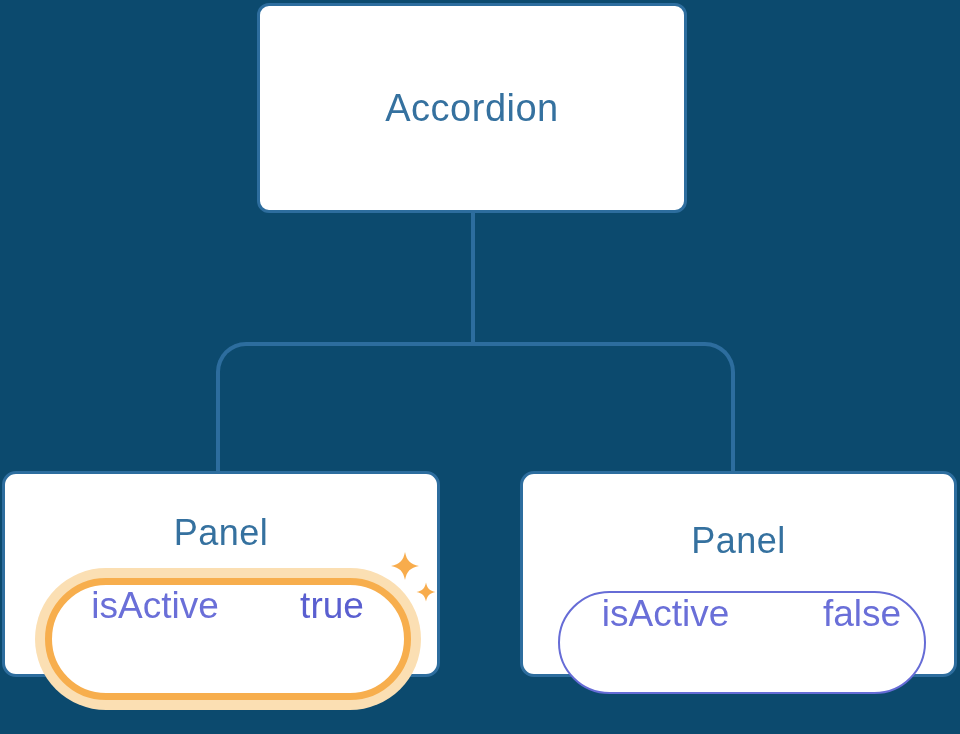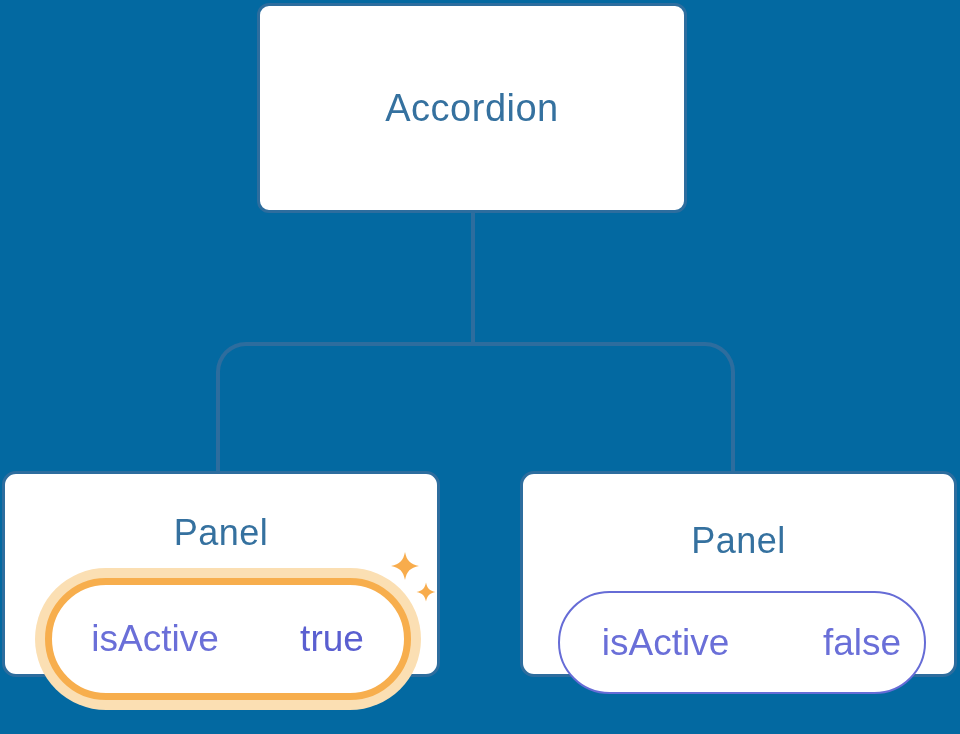--- a/index.html
+++ b/index.html
@@ -5,21 +5,21 @@
   html, body {
     margin: 0;
     padding: 0;
     background: #4C6872;
     font-family: "Liberation Sans", sans-serif;
   }
   .stage {
     position: relative;
     width: 960px;
     height: 734px;
-    background: #0369a1;
+    background: #0c4a6e;
     overflow: hidden;
   }
 
   
   .conn-stem {
     position: absolute;
     left: 471px;
     top: 212px;
     width: 4px;
     height: 132px;
@@ -78,21 +78,21 @@
   }
   .panel-left  .panel-title { top: 38px; }
   .panel-right .panel-title { top: 46px; }
 
   
   .pill {
     position: absolute;
     box-sizing: border-box;
     background: #ffffff;
     display: flex;
-    align-items: center;
+    align-items: flex-start;
     overflow: hidden;
   }
   .pill-cell {
     display: flex;
     align-items: center;
     justify-content: center;
     font-size: 37px;
     color: #6A6FD8;
   }
   .pill-divider { width: 2px; }

